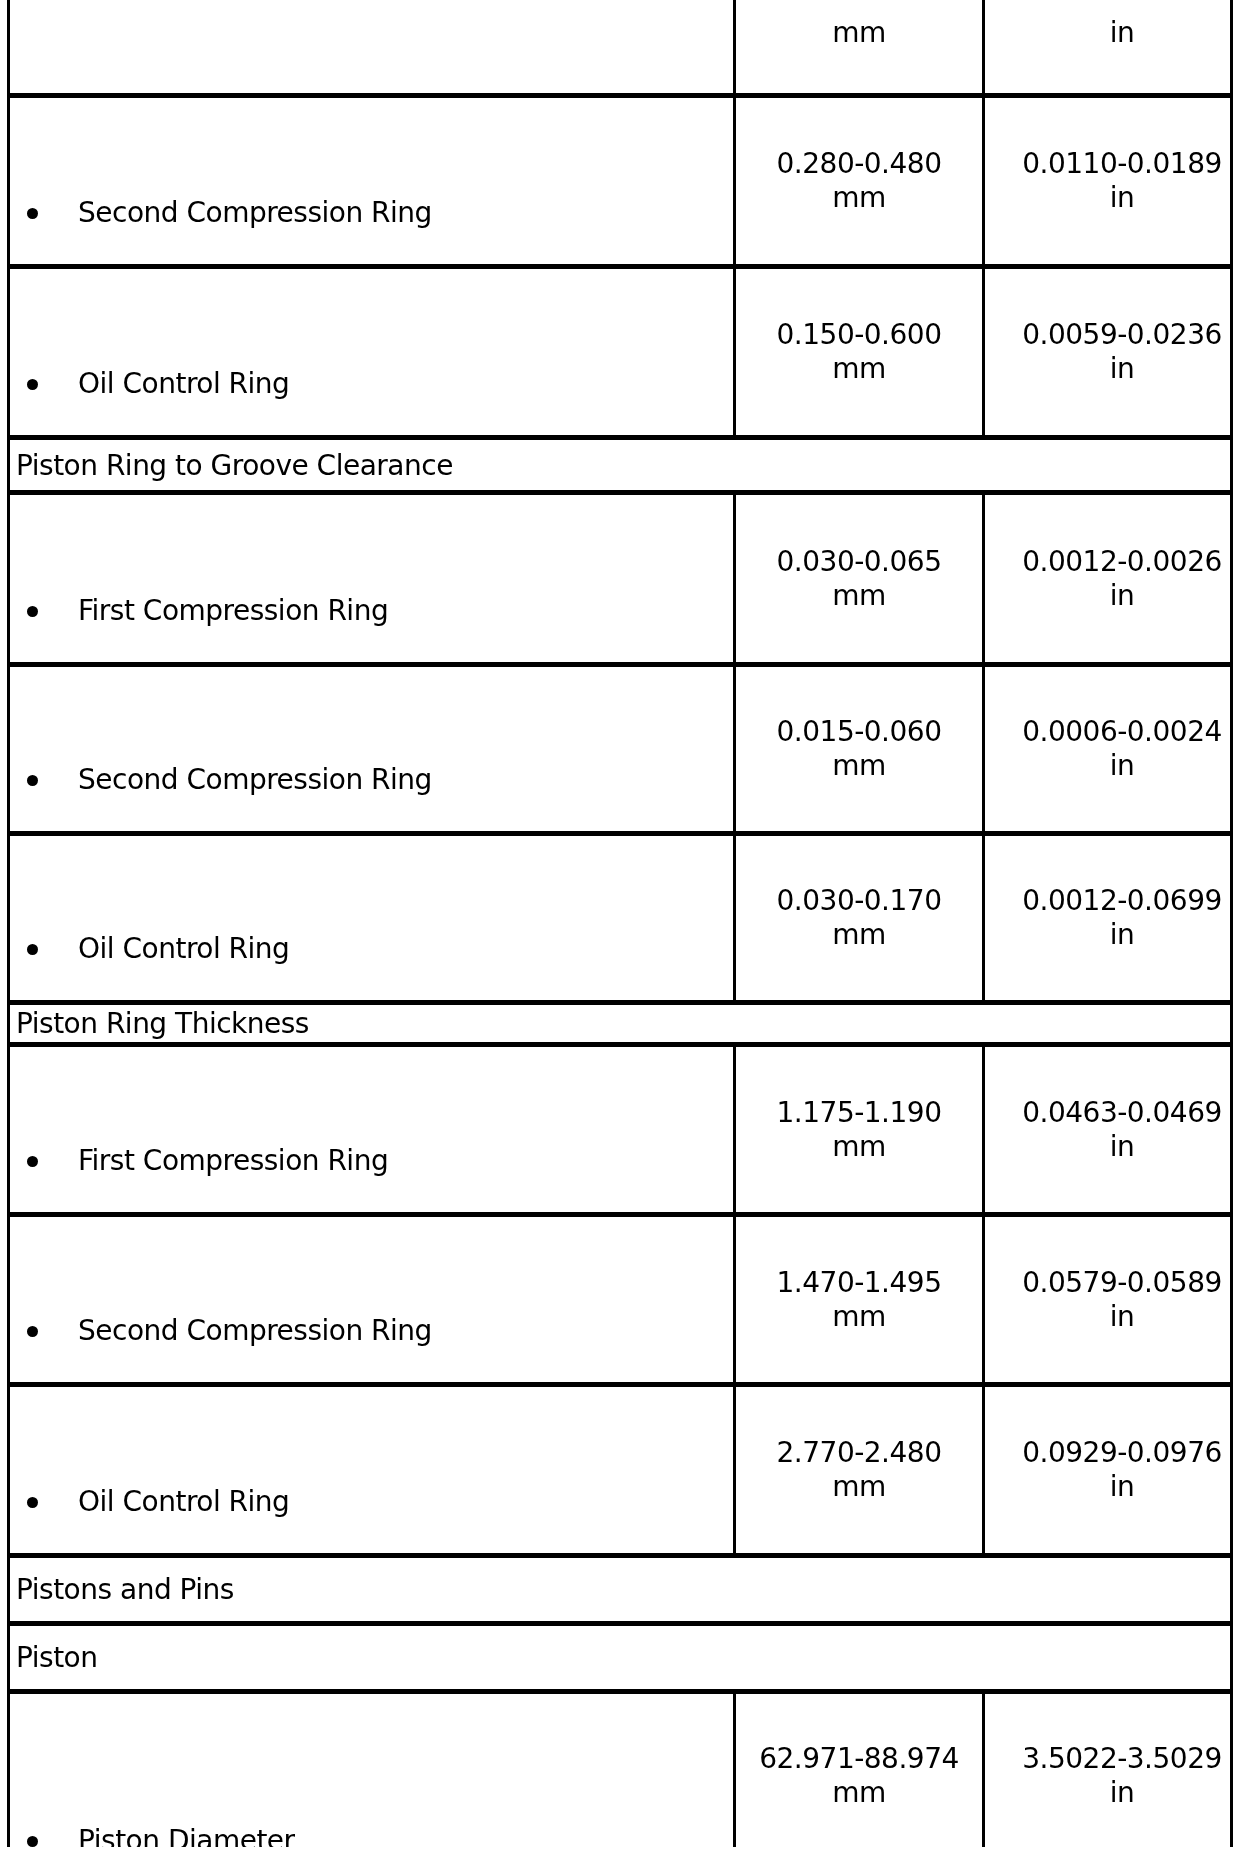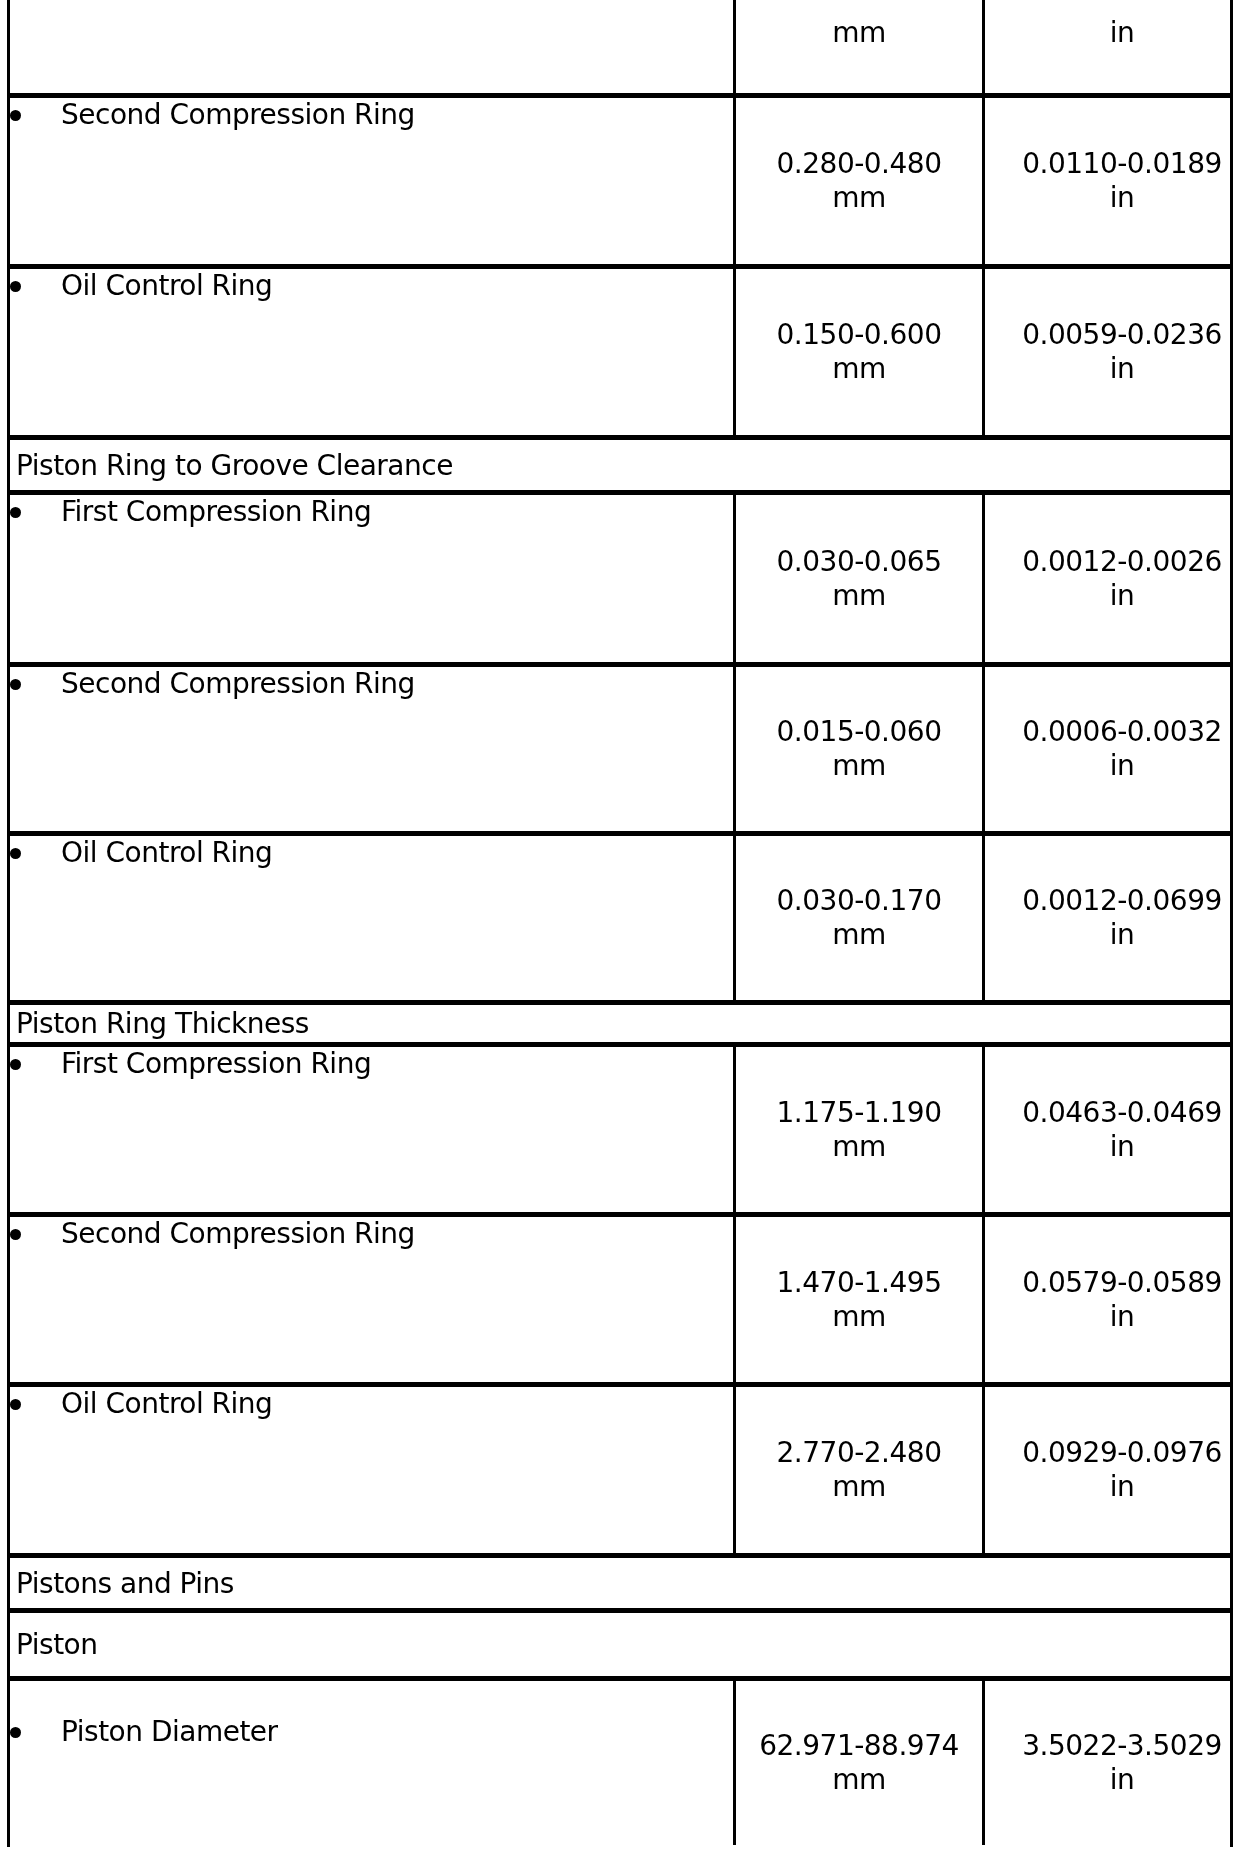--- a/index.html
+++ b/index.html
@@ -29,21 +29,22 @@
     border-bottom: 5px solid #000;
     flex: none;
     width: 100%;
   }
   .row.last-row { border-bottom: none; }
   .cell { box-sizing: border-box; }
   .label-cell {
     width: 726px;
     border-right: 3px solid #000;
     display: flex;
-    align-items: flex-start;
+    align-items: flex-end;
+    padding-left: 17px;
   }
   .metric-cell {
     width: 249px;
     border-right: 3px solid #000;
   }
   .imperial-cell { flex: 1; padding-left: 29px; }
   .value-cell {
     display: flex;
     flex-direction: column;
     align-items: center;
@@ -168,21 +169,21 @@
       <div class="label-inner">
         <span class="bullet"></span>
         <span class="label-text">Second Compression Ring</span>
       </div>
     </div>
     <div class="cell value-cell metric-cell">
       <span class="value-line">0.015-0.060</span>
       <span class="value-line">mm</span>
     </div>
     <div class="cell value-cell imperial-cell">
-      <span class="value-line">0.0006-0.0032</span>
+      <span class="value-line">0.0006-0.0024</span>
       <span class="value-line">in</span>
     </div>
   </div>
 
   <div class="row" style="height:169px">
     <div class="cell label-cell">
       <div class="label-inner">
         <span class="bullet"></span>
         <span class="label-text">Oil Control Ring</span>
       </div>
@@ -245,21 +246,21 @@
     <div class="cell value-cell metric-cell">
       <span class="value-line">2.770-2.480</span>
       <span class="value-line">mm</span>
     </div>
     <div class="cell value-cell imperial-cell">
       <span class="value-line">0.0929-0.0976</span>
       <span class="value-line">in</span>
     </div>
   </div>
 
-  <div class="row" style="height:55px">
+  <div class="row" style="height:68px">
     <div class="section-cell">Pistons and Pins</div>
   </div>
 
   <div class="row" style="height:68px">
     <div class="section-cell">Piston</div>
   </div>
 
   <div class="row last-row" style="height:164px">
     <div class="cell label-cell">
       <div class="label-inner">

